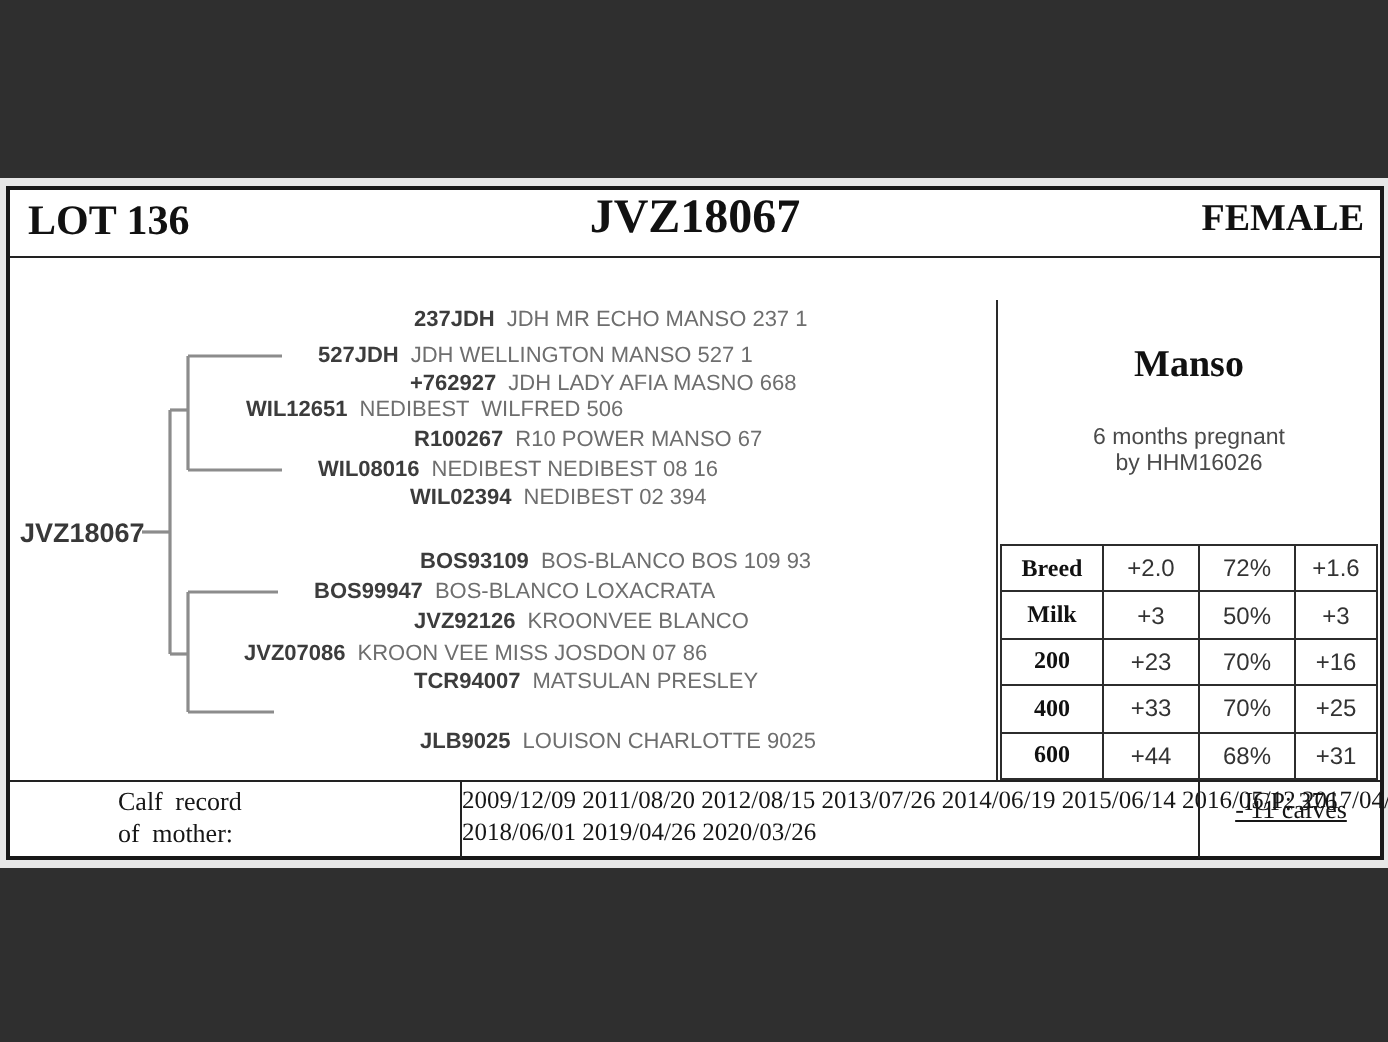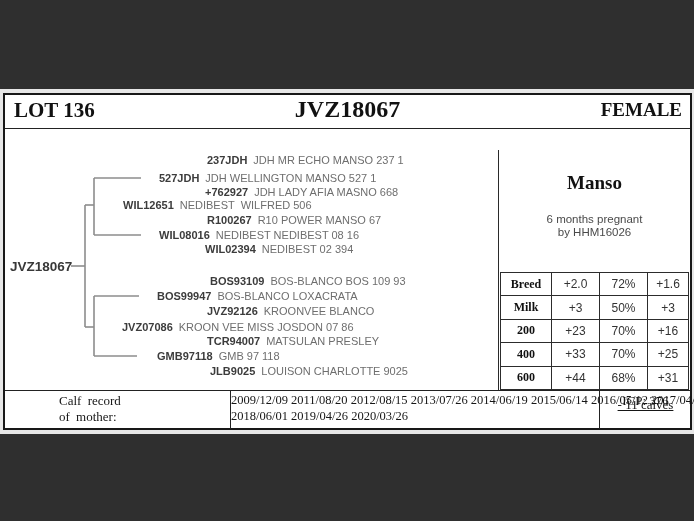--- a/index.html
+++ b/index.html
@@ -126,21 +126,20 @@
     <div class="prow" style="left:200px;top:90px"><span class="pid">+762927</span><span class="pname">JDH LADY AFIA MASNO 668</span></div>
     <div class="prow" style="left:118px;top:103px"><span class="pid">WIL12651</span><span class="pname">NEDIBEST  WILFRED 506</span></div>
     <div class="prow" style="left:202px;top:118px"><span class="pid">R100267</span><span class="pname">R10 POWER MANSO 67</span></div>
     <div class="prow" style="left:154px;top:133px"><span class="pid">WIL08016</span><span class="pname">NEDIBEST NEDIBEST 08 16</span></div>
     <div class="prow" style="left:200px;top:147px"><span class="pid">WIL02394</span><span class="pname">NEDIBEST 02 394</span></div>
     <div class="prow" style="left:205px;top:179px"><span class="pid">BOS93109</span><span class="pname">BOS-BLANCO BOS 109 93</span></div>
     <div class="prow" style="left:152px;top:194px"><span class="pid">BOS99947</span><span class="pname">BOS-BLANCO LOXACRATA</span></div>
     <div class="prow" style="left:202px;top:209px"><span class="pid">JVZ92126</span><span class="pname">KROONVEE BLANCO</span></div>
     <div class="prow" style="left:117px;top:225px"><span class="pid">JVZ07086</span><span class="pname">KROON VEE MISS JOSDON 07 86</span></div>
     <div class="prow" style="left:202px;top:239px"><span class="pid">TCR94007</span><span class="pname">MATSULAN PRESLEY</span></div>
-    <div class="prow" style="left:152px;top:254px"><span class="pid">GMB97118</span><span class="pname">GMB 97 118</span></div>
     <div class="prow" style="left:205px;top:269px"><span class="pid">JLB9025</span><span class="pname">LOUISON CHARLOTTE 9025</span></div>
 
     <div class="main-sep"></div>
 
     <div class="breed-panel">
       <div class="breed-name">Manso</div>
       <div class="preg">
         <div>6 months pregnant</div>
         <div>by HHM16026</div>
       </div>

